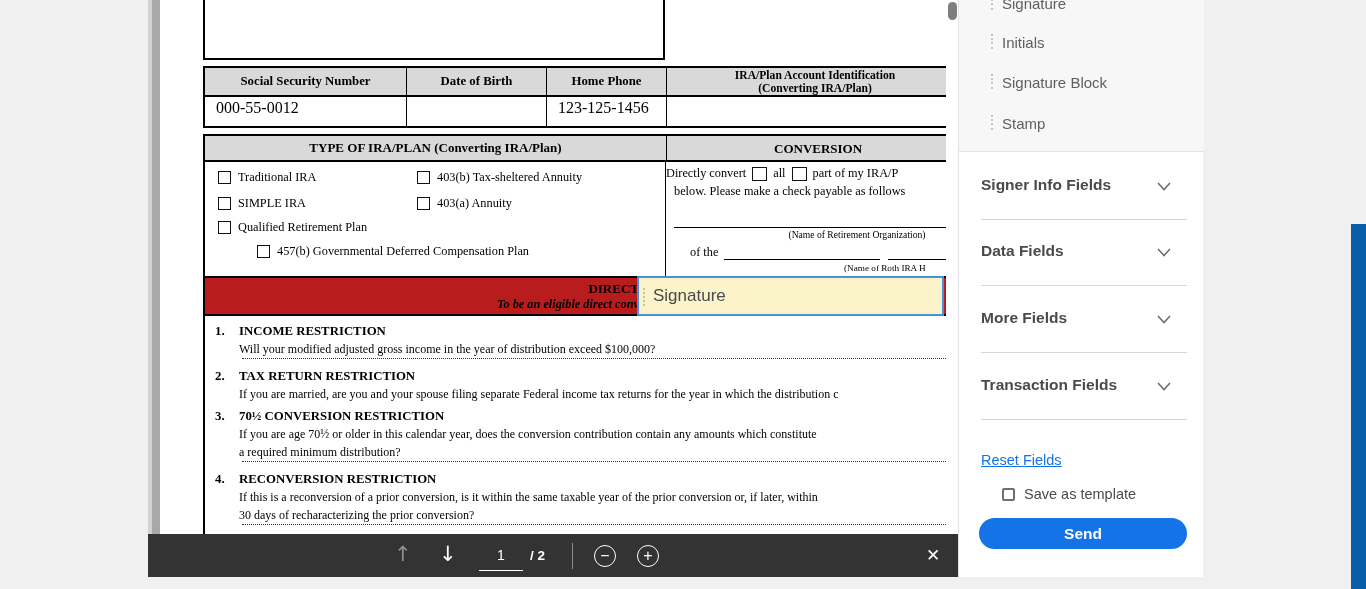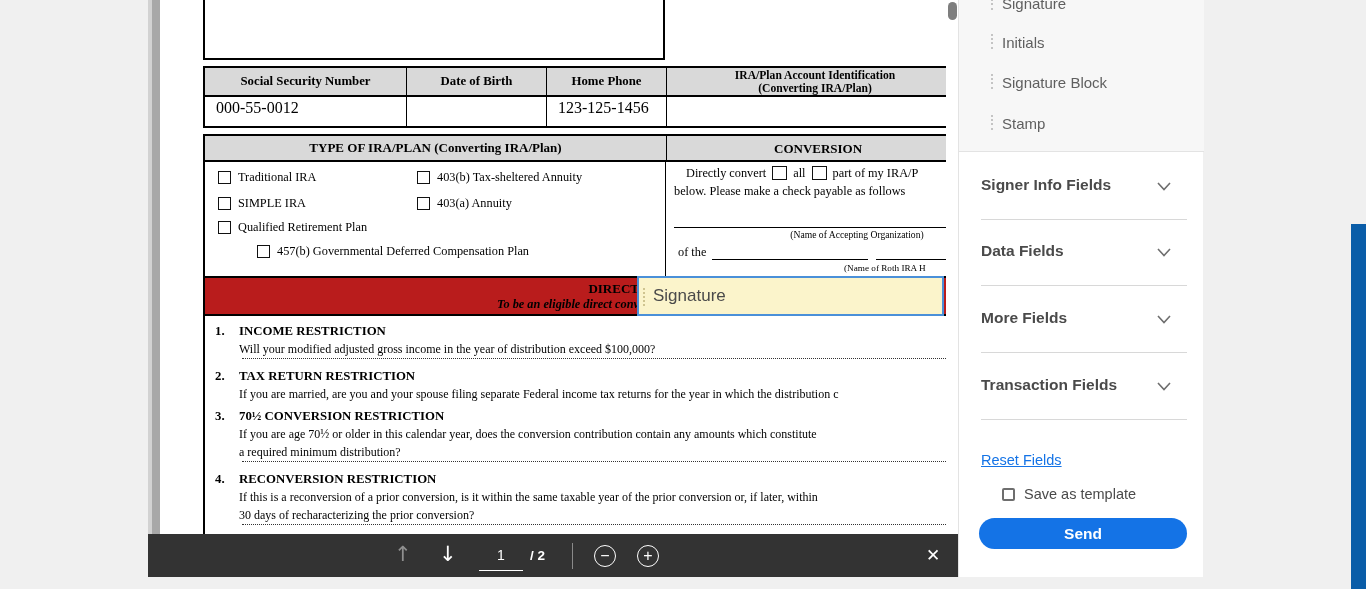--- a/index.html
+++ b/index.html
@@ -38,26 +38,26 @@
               justify-content:center; font-weight:bold; font-size:13px; }
   .sec-right { flex:1; position:relative; font-weight:bold; font-size:13px; }
   .sec-right span { position:absolute; left:107px; top:5px; white-space:nowrap; }
 
   .typebody { position:absolute; left:43px; top:161px; width:462px; height:115px;
               border-left:2px solid #000; }
   .opt-row { position:absolute; display:flex; align-items:center; height:26px; font-size:12.3px; }
   .cb { width:13px; height:13px; border:1.3px solid #111; background:#fff; flex:none; margin-right:7px; }
   .convbody { position:absolute; left:505px; top:161px; width:281px; height:115px;
               border-left:1.5px solid #000; font-size:12.3px; }
-  .conv-l1 { position:absolute; left:20px; top:5px; display:flex; align-items:flex-start; white-space:nowrap; width:290px; }
+  .conv-l1 { position:absolute; left:0; top:5px; display:flex; align-items:flex-end; white-space:nowrap; width:290px; }
   .conv-l1 .cb2 { width:15px; height:14px; border:1.3px solid #111; margin:0 6px; flex:none; }
   .conv-l2 { position:absolute; left:8px; top:23px; white-space:nowrap; }
   .conv-rule { position:absolute; left:8px; top:66px; width:290px; border-top:1px solid #000; }
   .conv-cap1 { position:absolute; left:105px; top:68px; width:172px; text-align:center; font-size:9.6px; white-space:nowrap; }
-  .conv-ofthe { position:absolute; left:12px; top:84px; width:276px; display:flex; align-items:flex-end; }
+  .conv-ofthe { position:absolute; left:24px; top:84px; width:276px; display:flex; align-items:flex-end; }
   .u1 { flex:1.1; border-bottom:1px solid #000; margin-left:6px; height:14px; }
   .u2 { flex:0.55; border-bottom:1px solid #000; margin-left:8px; height:14px; }
   .conv-cap2 { position:absolute; left:178px; top:102px; font-size:9.2px; white-space:nowrap; }
 
   .direct-band { position:absolute; left:43px; top:276px; width:743px; height:40px;
                  background:#b91c1c; border-top:2px solid #000; border-bottom:2px solid #000;
                  border-left:2px solid #000; }
   .direct-bold { position:absolute; left:0; top:3px; width:434px; text-align:right;
                  font-weight:bold; font-size:13px; }
   .direct-italic { position:absolute; left:0; top:19px; width:434px; text-align:right;
@@ -186,21 +186,21 @@
         <div class="convbody">
           <div class="conv-l1">
             <span>Directly convert</span>
             <span class="cb2"></span>
             <span>all</span>
             <span class="cb2"></span>
             <span>part of my IRA/P</span>
           </div>
           <div class="conv-l2">below. Please make a check payable as follows</div>
           <div class="conv-rule"></div>
-          <div class="conv-cap1">(Name of Accepting Organization)</div>
+          <div class="conv-cap1">(Name of Retirement Organization)</div>
           <div class="conv-ofthe">
             <span>of the</span>
             <span class="u1"></span>
             <span class="u2"></span>
           </div>
           <div class="conv-cap2">(Name of Roth IRA H</div>
         </div>
 
         <div class="direct-band">
           <div class="direct-bold">DIRECT</div>

